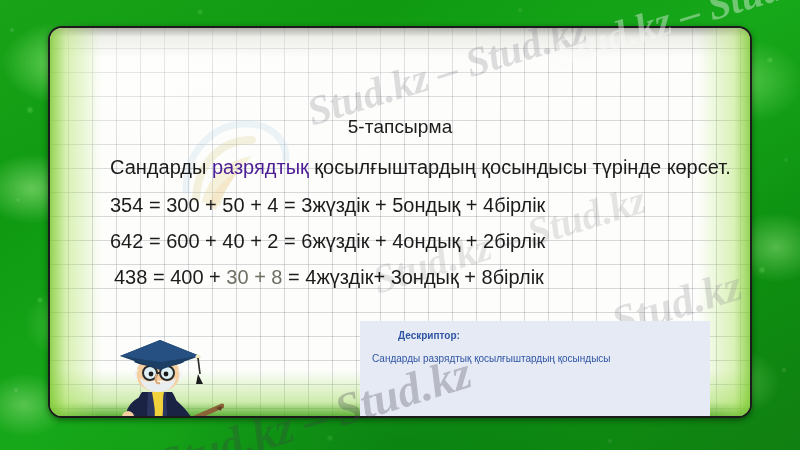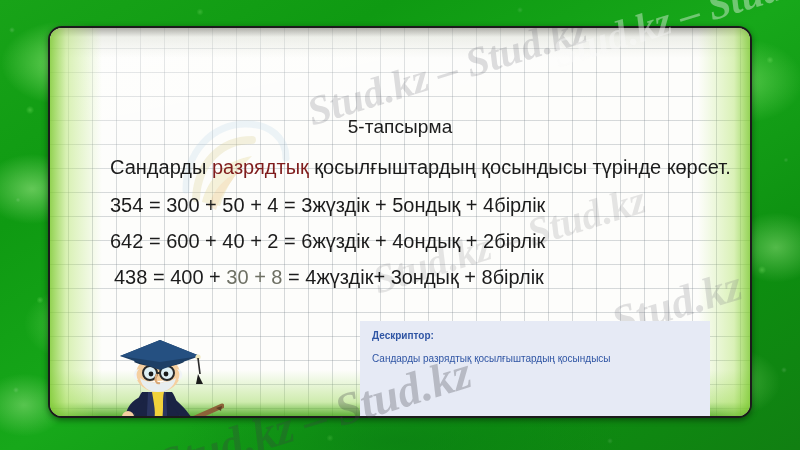--- a/index.html
+++ b/index.html
@@ -109,42 +109,42 @@
 
   .task-title{
     position:absolute; left:0; right:0; top:88px;
     text-align:center;
     font-size:19px; color:#1c1c1c; letter-spacing:.1px;
   }
   .instruction{
     position:absolute; left:60px; top:128px;
     font-size:20px; color:#1c1c1c; white-space:nowrap;
   }
-  .instruction .dim{ color:#7f1d1d; }
+  .instruction .dim{ color:#4c1d95; }
 
   .eq{
     position:absolute; left:60px;
     font-size:20px; color:#1c1c1c; white-space:nowrap;
   }
   .eq-0{ top:166px; }
   .eq-1{ top:202px; }
   .eq-2{ top:238px; left:64px; }
   .eq .faded{ color:#6e7064; }
 
   
   #descriptor{
     position:absolute; left:310px; top:293px;
     width:350px; height:103px;
     background:#e6eaf5;
     z-index:7;
     padding:9px 14px 0 12px;
   }
   #descriptor .d-head{
     font-size:10px; font-weight:700; color:#2f55a4;
-    margin-bottom:10px; line-height:1.1;
+    margin-bottom:10px; line-height:1.1;margin-left:26px;
   }
   #descriptor .d-line{
     font-size:10px; font-weight:400; color:#2f55a4;
     line-height:1.65; white-space:nowrap;
   }
   #descriptor .d-gap{ height:8px; }
 
   
   #professor{
     position:absolute; left:62px; top:306px;

